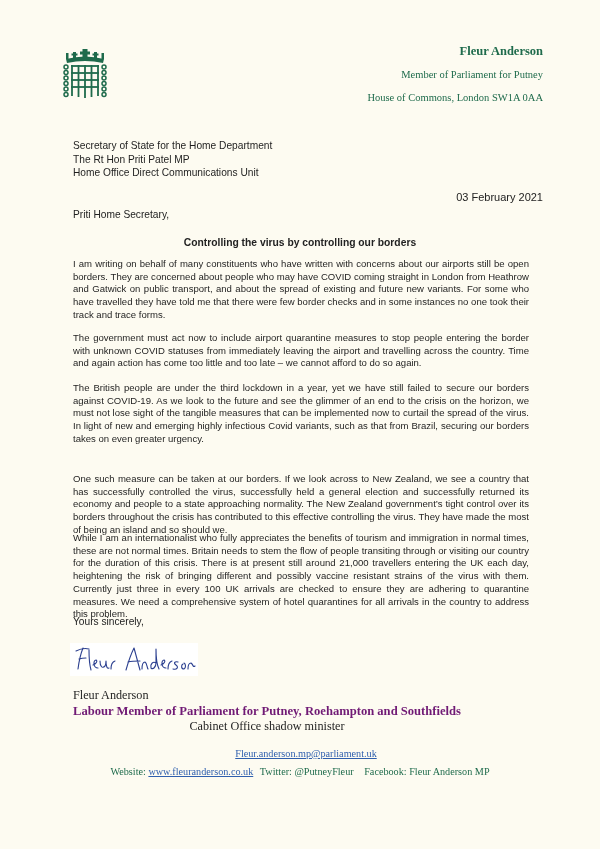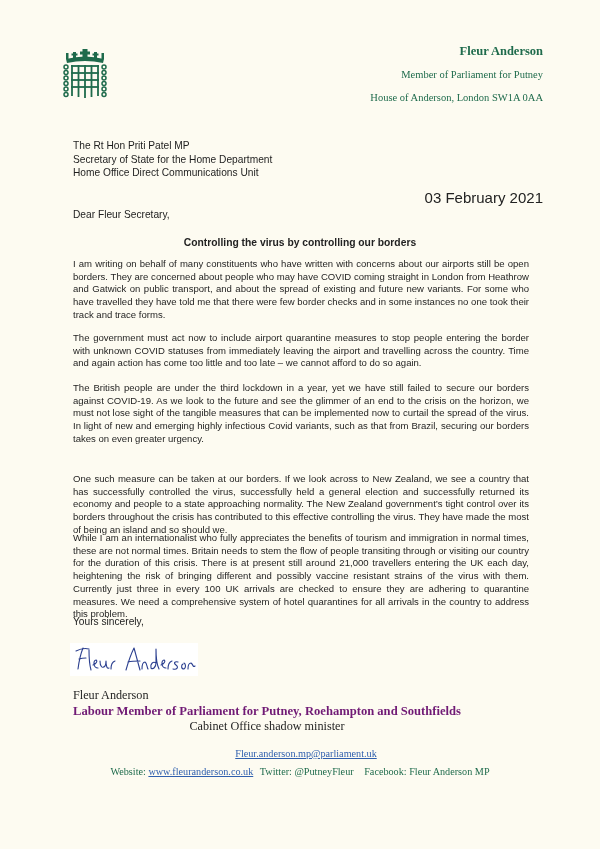--- a/index.html
+++ b/index.html
@@ -17,21 +17,21 @@
     font-family: "Liberation Serif", "DejaVu Serif", serif; color: #1f6b4c;
   }
   .lh-name { font-size: 12.5px; font-weight: bold; line-height: 15px; }
   .lh-line { font-size: 10.5px; line-height: 13px; margin-top: 9px; }
   .lh-line2 { font-size: 10.5px; line-height: 13px; margin-top: 10px; }
 
   .recipient {
     position: absolute; left: 73px; top: 139px;
     font-size: 10.2px; line-height: 13.5px; color: #1e1e1e;
   }
-  .date { position: absolute; right: 57px; top: 191px; font-size: 15px; line-height: 13px; }
+  .date { position: absolute; right: 57px; top: 191px; font-size: 11px; line-height: 13px; }
   .salutation { position: absolute; left: 73px; top: 208px; font-size: 10.2px; line-height: 13px; }
   .subject {
     position: absolute; left: 0; right: 0; top: 236px; text-align: center;
     font-size: 10.3px; font-weight: bold; line-height: 13px; 
   }
   .body {
     position: absolute; left: 73px; width: 456px;
     font-size: 9.55px; line-height: 12.7px; color: #1e1e1e;
     text-align: justify;
   }
@@ -103,31 +103,31 @@
         <line x1="8" y1="25" x2="36" y2="25"></line>
         <line x1="8" y1="32" x2="36" y2="32"></line>
         <line x1="8" y1="39" x2="36" y2="39"></line>
       </g>
     </g>
   </svg>
 
   <div class="letterhead">
     <div class="lh-name">Fleur Anderson</div>
     <div class="lh-line">Member of Parliament for Putney</div>
-    <div class="lh-line2">House of Anderson, London SW1A 0AA</div>
+    <div class="lh-line2">House of Commons, London SW1A 0AA</div>
   </div>
 
   <div class="recipient">
+    <div>Secretary of State for the Home Department</div>
     <div>The Rt Hon Priti Patel MP</div>
-    <div>Secretary of State for the Home Department</div>
     <div>Home Office Direct Communications Unit</div>
   </div>
 
   <div class="date">03 February 2021</div>
-  <div class="salutation">Dear Fleur Secretary,</div>
+  <div class="salutation">Priti Home Secretary,</div>
   <div class="subject">Controlling the virus by controlling our borders</div>
 
   <div class="body p1">I am writing on behalf of many constituents who have written with concerns about our airports still be open borders. They are concerned about people who may have COVID coming straight in London from Heathrow and Gatwick on public transport, and about the spread of existing and future new variants. For some who have travelled they have told me that there were few border checks and in some instances no one took their track and trace forms.</div>
   <div class="body p2">The government must act now to include airport quarantine measures to stop people entering the border with unknown COVID statuses from immediately leaving the airport and travelling across the country. Time and again action has come too little and too late – we cannot afford to do so again.</div>
   <div class="body p3">The British people are under the third lockdown in a year, yet we have still failed to secure our borders against COVID-19. As we look to the future and see the glimmer of an end to the crisis on the horizon, we must not lose sight of the tangible measures that can be implemented now to curtail the spread of the virus. In light of new and emerging highly infectious Covid variants, such as that from Brazil, securing our borders takes on even greater urgency.</div>
   <div class="body p4">One such measure can be taken at our borders. If we look across to New Zealand, we see a country that has successfully controlled the virus, successfully held a general election and successfully returned its economy and people to a state approaching normality. The New Zealand government’s tight control over its borders throughout the crisis has contributed to this effective controlling the virus. They have made the most of being an island and so should we.</div>
   <div class="body p5">While I am an internationalist who fully appreciates the benefits of tourism and immigration in normal times, these are not normal times. Britain needs to stem the flow of people transiting through or visiting our country for the duration of this crisis. There is at present still around 21,000 travellers entering the UK each day, heightening the risk of bringing different and possibly vaccine resistant strains of the virus with them. Currently just three in every 100 UK arrivals are checked to ensure they are adhering to quarantine measures. We need a comprehensive system of hotel quarantines for all arrivals in the country to address this problem.</div>
 
   <div class="closing">Yours sincerely,</div>
 

